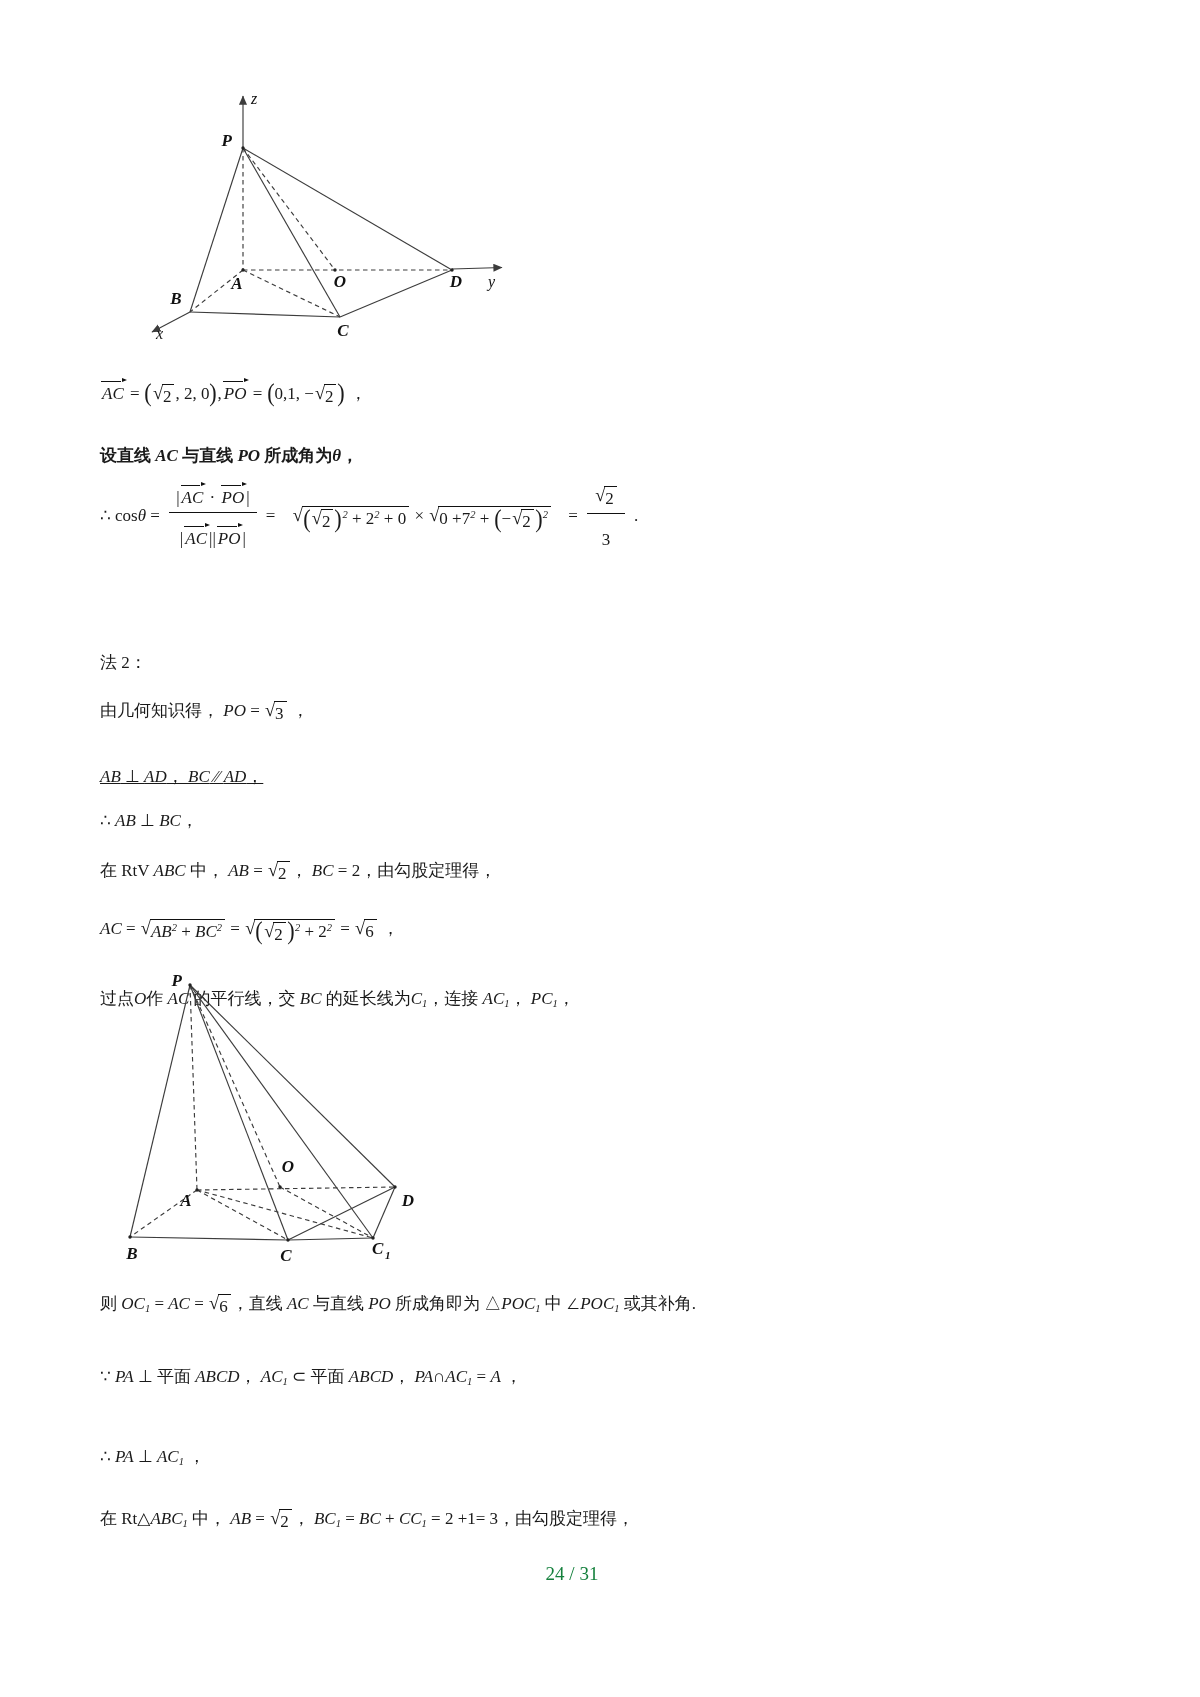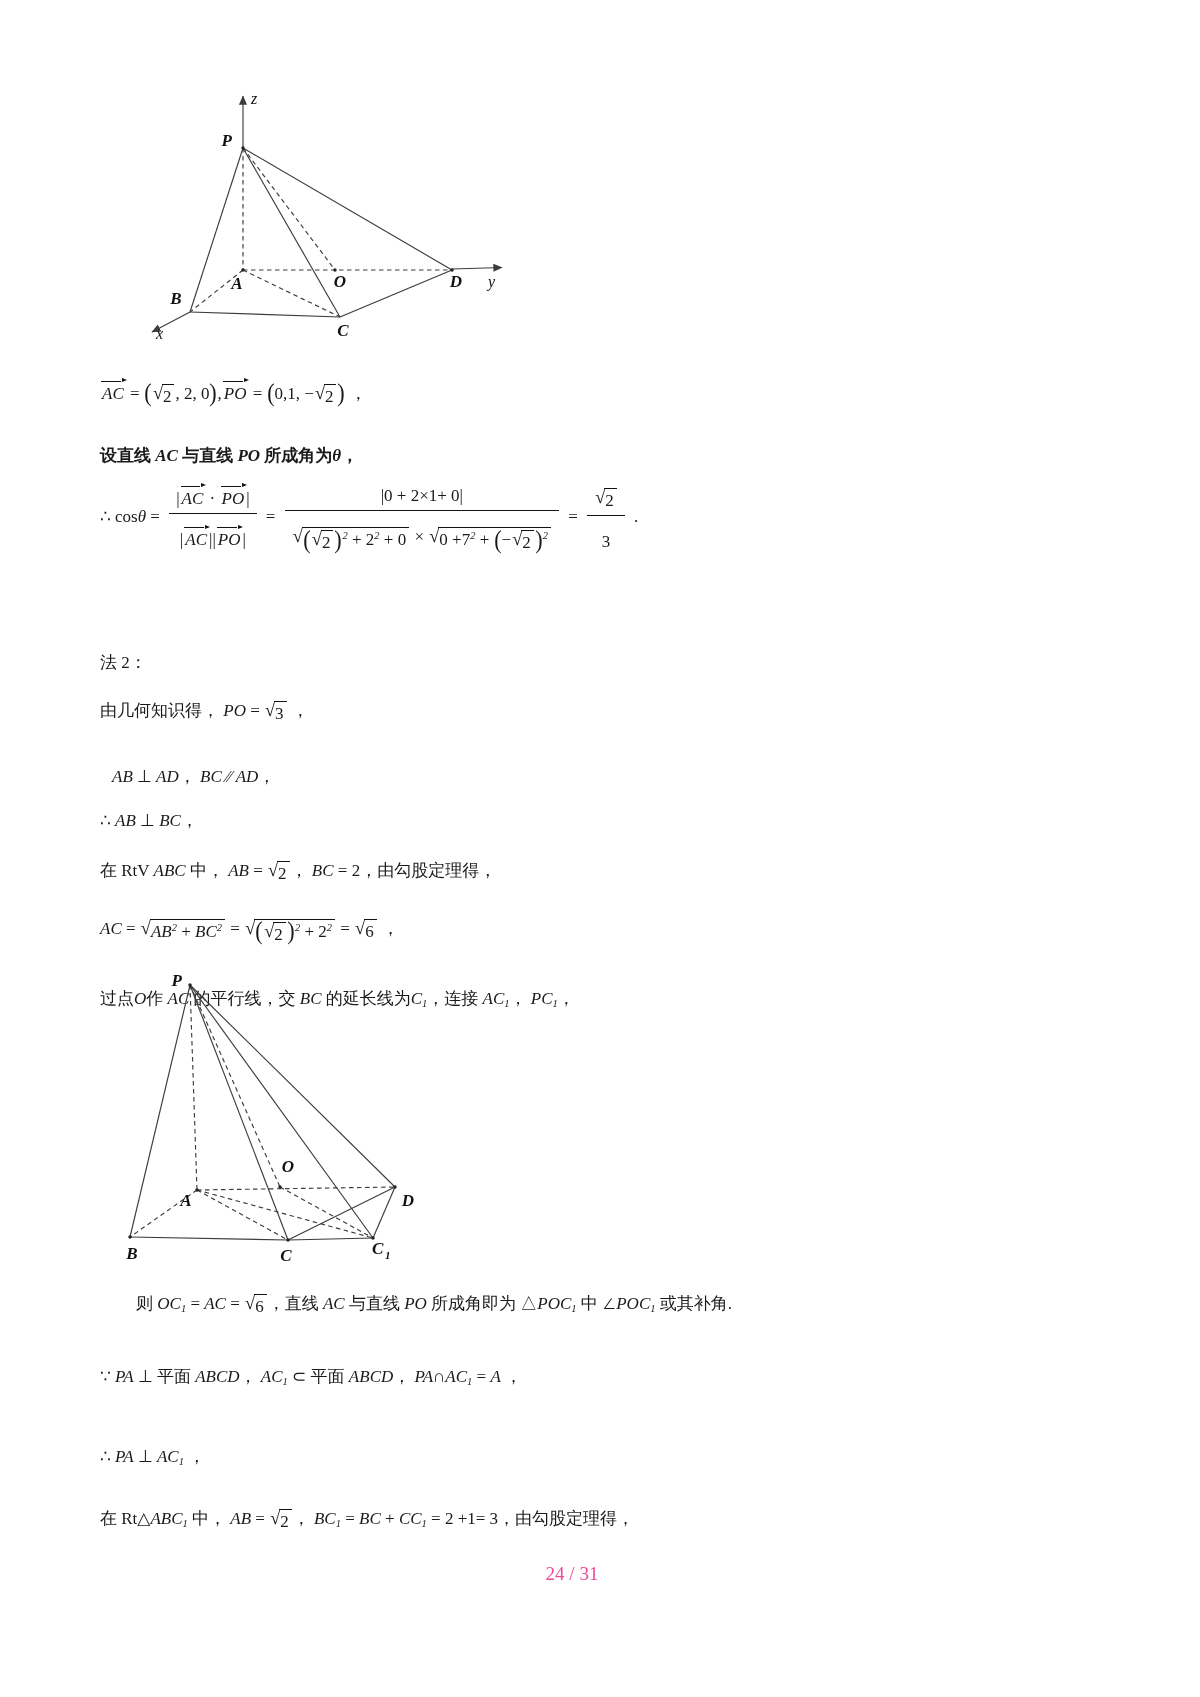--- a/index.html
+++ b/index.html
@@ -16,21 +16,21 @@
   .vec{position:relative;font-style:italic;padding:0 2px;display:inline-block;}
   .vec::before{content:"";position:absolute;left:1px;right:5px;top:-2px;border-top:1.2px solid #111;}
   .vec::after{content:"";position:absolute;right:-1px;top:-4.6px;width:0;height:0;
               border-left:5px solid #111;border-top:2.6px solid transparent;border-bottom:2.6px solid transparent;}
   .sqrt{display:inline-flex;align-items:stretch;margin:0 1px;}
   .rsym{font-style:normal;align-self:flex-start;line-height:1.05;font-size:1.08em;}
   .rbar{border-top:1.3px solid #111;padding:1px 3px 0 1px;margin-left:-1px;display:inline-block;}
   .frac{display:inline-flex;flex-direction:column;text-align:center;vertical-align:middle;margin:0 5px;gap:11px;}
   .frac>.num{display:block;border-bottom:1.3px solid #111;padding:2px 7px 4px;}
   .frac>.den{display:block;padding:4px 7px 0;}
-  .footer{position:absolute;left:0;width:1144px;top:1563px;text-align:center;font-size:19px;color:#ec4899;}
+  .footer{position:absolute;left:0;width:1144px;top:1563px;text-align:center;font-size:19px;color:#15803d;}
   .flbl{font-family:"Liberation Serif",serif;font-weight:bold;font-style:italic;font-size:17px;fill:#111;}
   .faxis{font-family:"Liberation Serif",serif;font-style:italic;font-weight:normal;font-size:16px;fill:#111;}
   .fsub{font-family:"Liberation Serif",serif;font-weight:bold;font-style:italic;font-size:11px;fill:#111;}
   .geo{stroke:#3c3c3c;stroke-width:1.15;fill:none;}
   .dash{stroke-dasharray:4.5 3.5;}
 </style>
 </head>
 <body>
 
 <div class="page">
@@ -80,21 +80,20 @@
         <span class="rbar"><span class="tx">2</span></span>
       </span><span class="tx">, 2, 0</span><span class="bp">)</span><span class="tx">,</span><span class="vec">PO</span><span class="tx"> = </span><span class="bp">(</span><span class="tx">0,1, −</span><span class="sqrt">
         <span class="rsym">√</span>
         <span class="rbar"><span class="tx">2</span></span>
       </span><span class="bp">)</span><span class="tx"> ，</span></div>
   <div class="mline" style="top:445px;left:100px;font-weight:bold;"><span class="tx">设直线 </span><span class="mi">AC</span><span class="tx"> 与直线 </span><span class="mi">PO</span><span class="tx"> 所成角为</span><span class="mi">θ</span><span class="tx">，</span></div>
   <div class="mline" style="top:483px;left:100px;"><span class="tx">∴ cos</span><span class="mi">θ</span><span class="tx"> = </span><span class="frac">
         <span class="num"><span class="tx">|</span><span class="vec">AC</span><span class="tx"> · </span><span class="vec">PO</span><span class="tx">|</span></span>
         <span class="den"><span class="tx">|</span><span class="vec">AC</span><span class="tx">||</span><span class="vec">PO</span><span class="tx">|</span></span>
       </span><span class="tx"> = </span><span class="frac">
-        <span class="num"><span class="tx">|0 + 2×1+ 0|</span></span>
         <span class="den"><span class="sqrt">
             <span class="rsym">√</span>
             <span class="rbar"><span class="bp">(</span><span class="sqrt">
                 <span class="rsym">√</span>
                 <span class="rbar"><span class="tx">2</span></span>
               </span><span class="bp">)</span><sup class="ms">2</sup><span class="tx"> + 2</span><sup class="ms">2</sup><span class="tx"> + 0</span></span>
           </span><span class="tx"> × </span><span class="sqrt">
             <span class="rsym">√</span>
             <span class="rbar"><span class="tx">0 +7</span><sup class="ms">2</sup><span class="tx"> + </span><span class="bp">(</span><span class="tx">−</span><span class="sqrt">
                 <span class="rsym">√</span>
@@ -106,21 +105,21 @@
             <span class="rsym">√</span>
             <span class="rbar"><span class="tx">2</span></span>
           </span></span>
         <span class="den"><span class="tx">3</span></span>
       </span><span class="tx"> .</span></div>
   <div class="mline" style="top:652px;left:100px;"><span class="tx">法 2：</span></div>
   <div class="mline" style="top:700px;left:100px;"><span class="tx">由几何知识得， </span><span class="mi">PO</span><span class="tx"> = </span><span class="sqrt">
         <span class="rsym">√</span>
         <span class="rbar"><span class="tx">3</span></span>
       </span><span class="tx"> ，</span></div>
-  <div class="mline" style="top:766px;left:112px;"><span class="mi">AB</span><span class="tx"> ⊥ </span><span class="mi">AD</span><span class="tx">， </span><span class="mi">BC</span><span class="mi"> ∕∕ </span><span class="mi">AD</span><span class="tx">，</span></div>
+  <div class="mline" style="top:766px;left:100px;text-decoration:underline;"><span class="mi">AB</span><span class="tx"> ⊥ </span><span class="mi">AD</span><span class="tx">， </span><span class="mi">BC</span><span class="mi"> ∕∕ </span><span class="mi">AD</span><span class="tx">，</span></div>
   <div class="mline" style="top:810px;left:100px;"><span class="tx">∴ </span><span class="mi">AB</span><span class="tx"> ⊥ </span><span class="mi">BC</span><span class="tx">，</span></div>
   <div class="mline" style="top:860px;left:100px;"><span class="tx">在 RtV </span><span class="mi">ABC</span><span class="tx"> 中， </span><span class="mi">AB</span><span class="tx"> = </span><span class="sqrt">
         <span class="rsym">√</span>
         <span class="rbar"><span class="tx">2</span></span>
       </span><span class="tx">， </span><span class="mi">BC</span><span class="tx"> = 2，由勾股定理得，</span></div>
   <div class="mline" style="top:918px;left:100px;"><span class="mi">AC</span><span class="tx"> = </span><span class="sqrt">
         <span class="rsym">√</span>
         <span class="rbar"><span class="mi">AB</span><sup class="ms">2</sup><span class="tx"> + </span><span class="mi">BC</span><sup class="ms">2</sup></span>
       </span><span class="tx"> = </span><span class="sqrt">
         <span class="rsym">√</span>
@@ -166,21 +165,21 @@
     <text class="flbl" x="72" y="18" text-anchor="end">P</text>
     <text class="flbl" x="22" y="291" text-anchor="middle">B</text>
     <text class="flbl" x="76" y="238" text-anchor="middle">A</text>
     <text class="flbl" x="178" y="204" text-anchor="middle">O</text>
     <text class="flbl" x="176" y="293" text-anchor="middle">C</text>
     <text class="flbl" x="262" y="286">C</text>
     <text class="fsub" x="275" y="291">1</text>
     <text class="flbl" x="298" y="238" text-anchor="middle">D</text>
   </svg>
 
-  <div class="mline" style="top:1293px;left:100px;margin-left:36px;"><span class="tx">则 </span><span class="mi">OC</span><sub class="ms">1</sub><span class="tx"> = </span><span class="mi">AC</span><span class="tx"> = </span><span class="sqrt">
+  <div class="mline" style="top:1293px;left:100px;"><span class="tx">则 </span><span class="mi">OC</span><sub class="ms">1</sub><span class="tx"> = </span><span class="mi">AC</span><span class="tx"> = </span><span class="sqrt">
         <span class="rsym">√</span>
         <span class="rbar"><span class="tx">6</span></span>
       </span><span class="tx">，直线 </span><span class="mi">AC</span><span class="tx"> 与直线 </span><span class="mi">PO</span><span class="tx"> 所成角即为 △</span><span class="mi">POC</span><sub class="ms">1</sub><span class="tx"> 中 ∠</span><span class="mi">POC</span><sub class="ms">1</sub><span class="tx"> 或其补角.</span></div>
   <div class="mline" style="top:1366px;left:100px;"><span class="tx">∵ </span><span class="mi">PA</span><span class="tx"> ⊥ 平面 </span><span class="mi">ABCD</span><span class="tx">， </span><span class="mi">AC</span><sub class="ms">1</sub><span class="tx"> ⊂ 平面 </span><span class="mi">ABCD</span><span class="tx">， </span><span class="mi">PA</span><span class="tx">∩</span><span class="mi">AC</span><sub class="ms">1</sub><span class="tx"> = </span><span class="mi">A</span><span class="tx"> ，</span></div>
   <div class="mline" style="top:1446px;left:100px;"><span class="tx">∴ </span><span class="mi">PA</span><span class="tx"> ⊥ </span><span class="mi">AC</span><sub class="ms">1</sub><span class="tx"> ，</span></div>
   <div class="mline" style="top:1508px;left:100px;"><span class="tx">在 Rt△</span><span class="mi">ABC</span><sub class="ms">1</sub><span class="tx"> 中， </span><span class="mi">AB</span><span class="tx"> = </span><span class="sqrt">
         <span class="rsym">√</span>
         <span class="rbar"><span class="tx">2</span></span>
       </span><span class="tx">， </span><span class="mi">BC</span><sub class="ms">1</sub><span class="tx"> = </span><span class="mi">BC</span><span class="tx"> + </span><span class="mi">CC</span><sub class="ms">1</sub><span class="tx"> = 2 +1= 3，由勾股定理得，</span></div>
 

